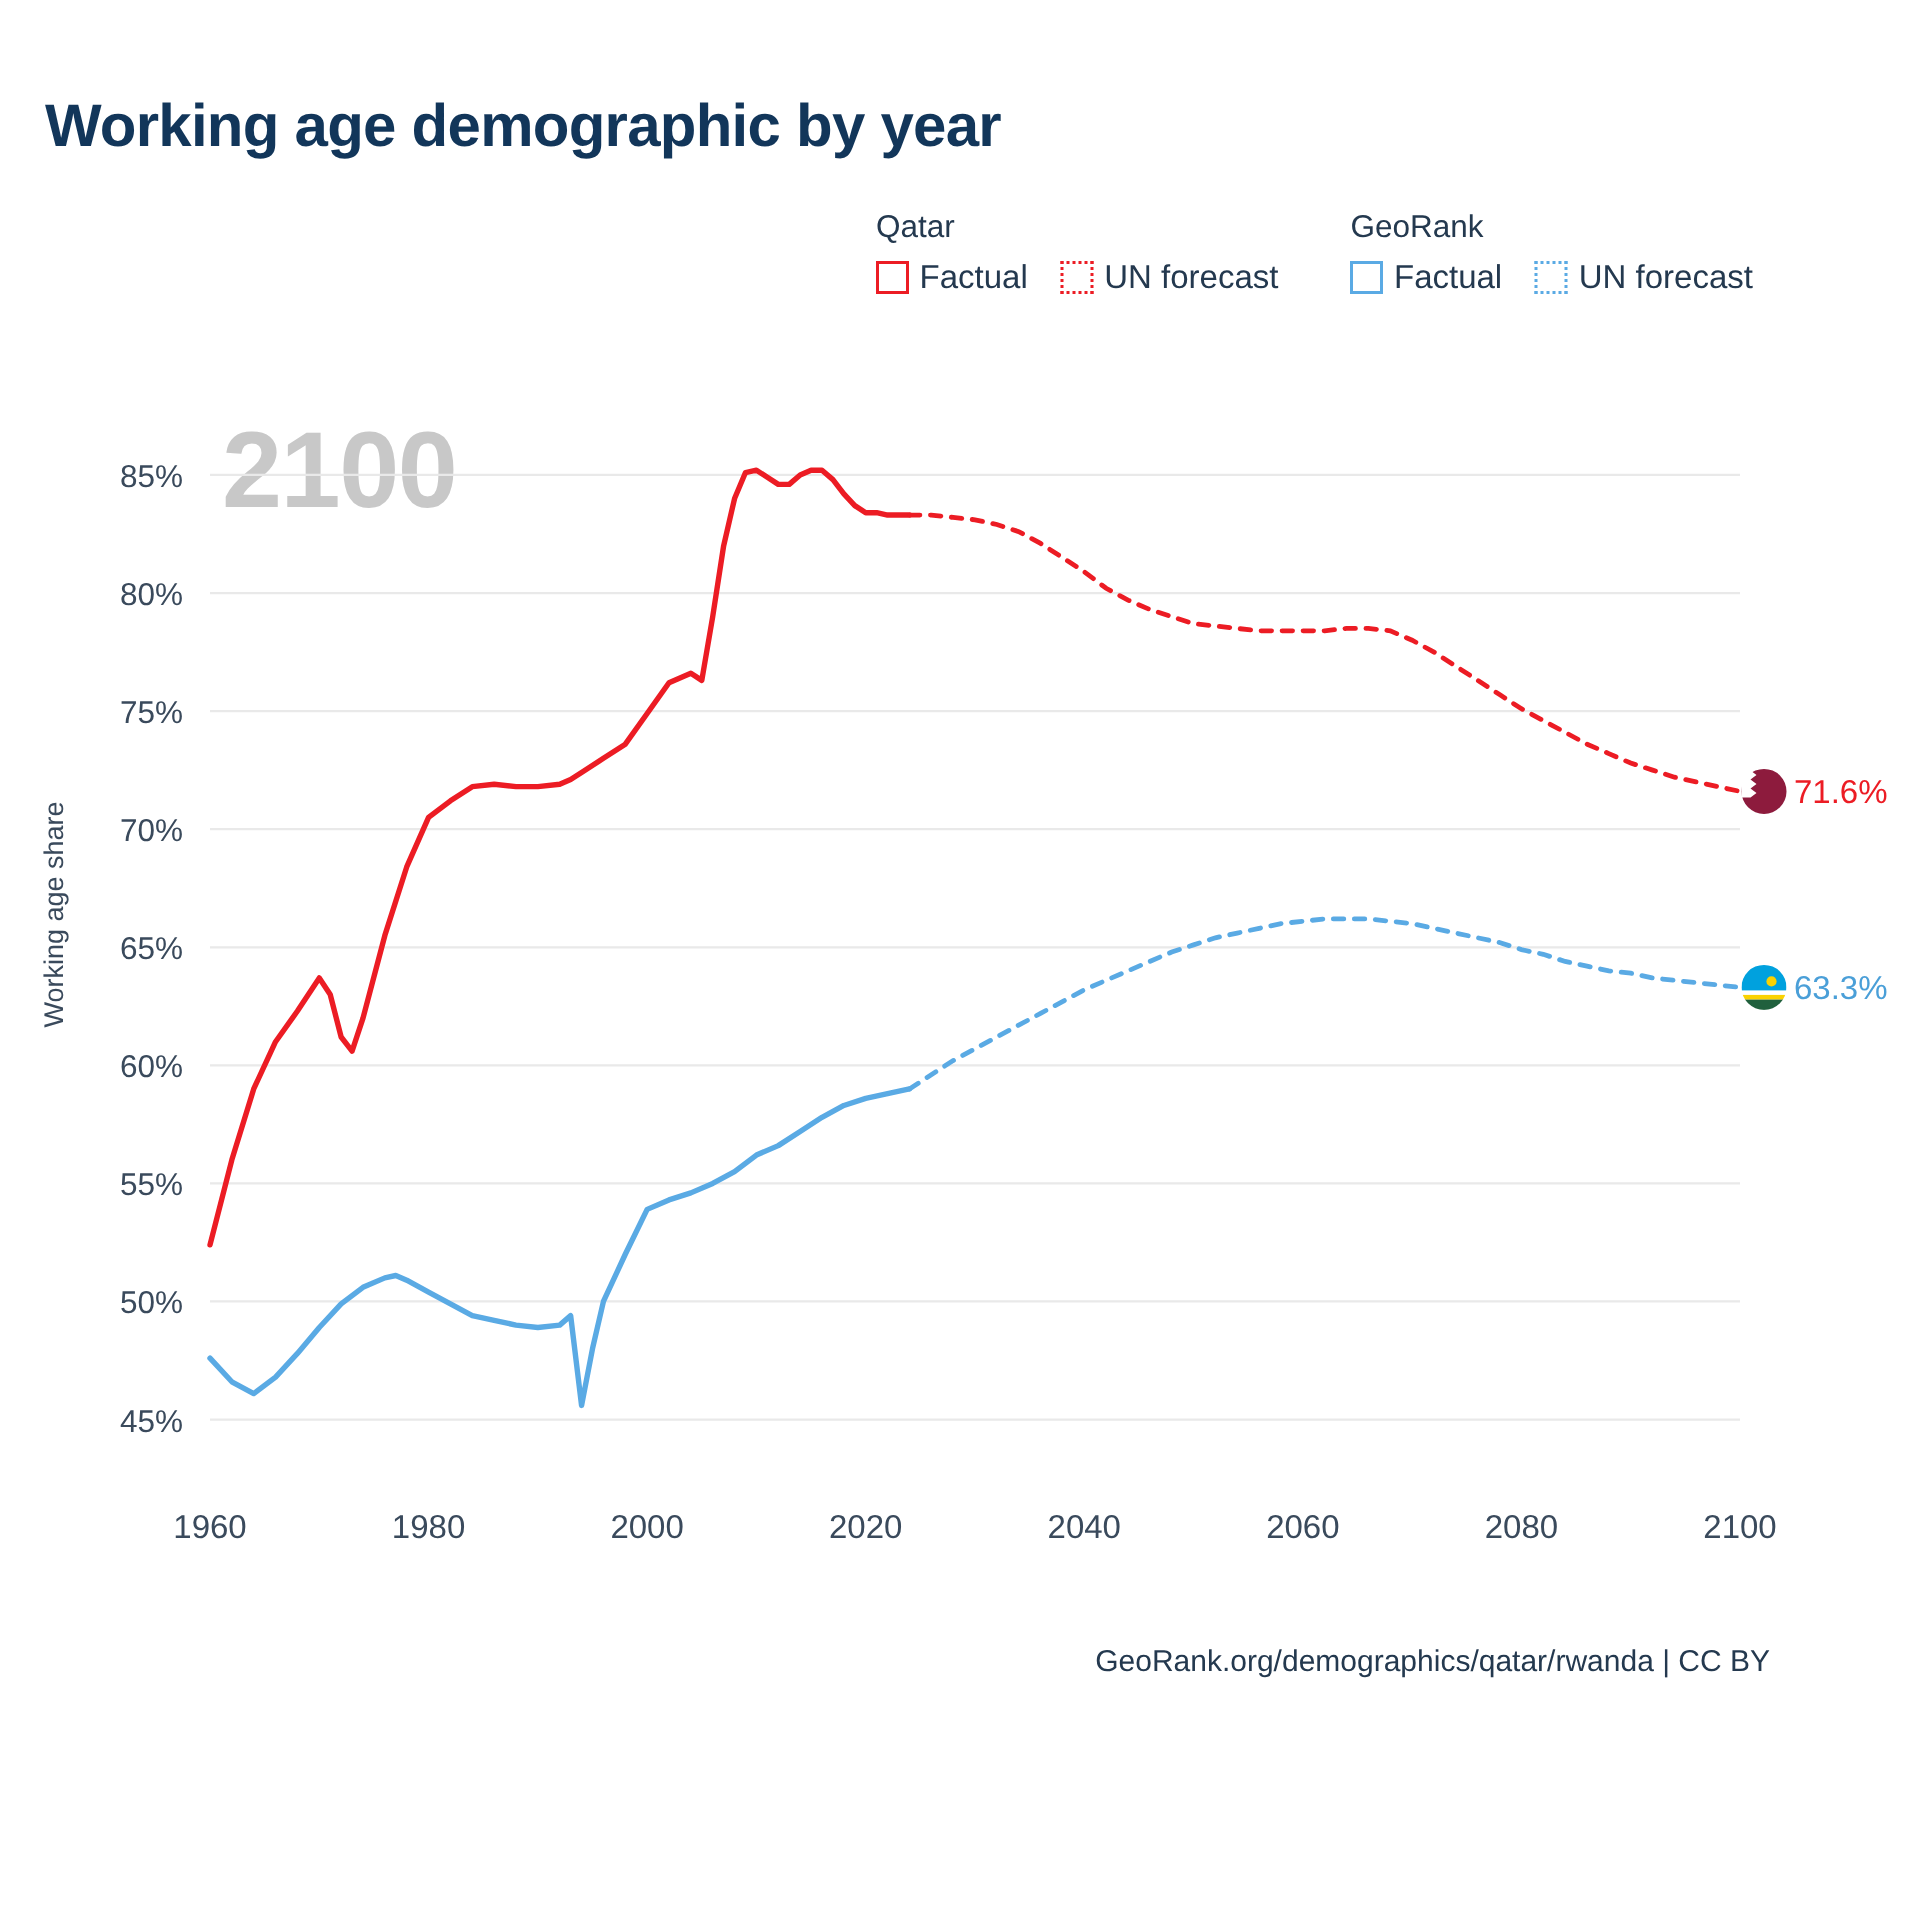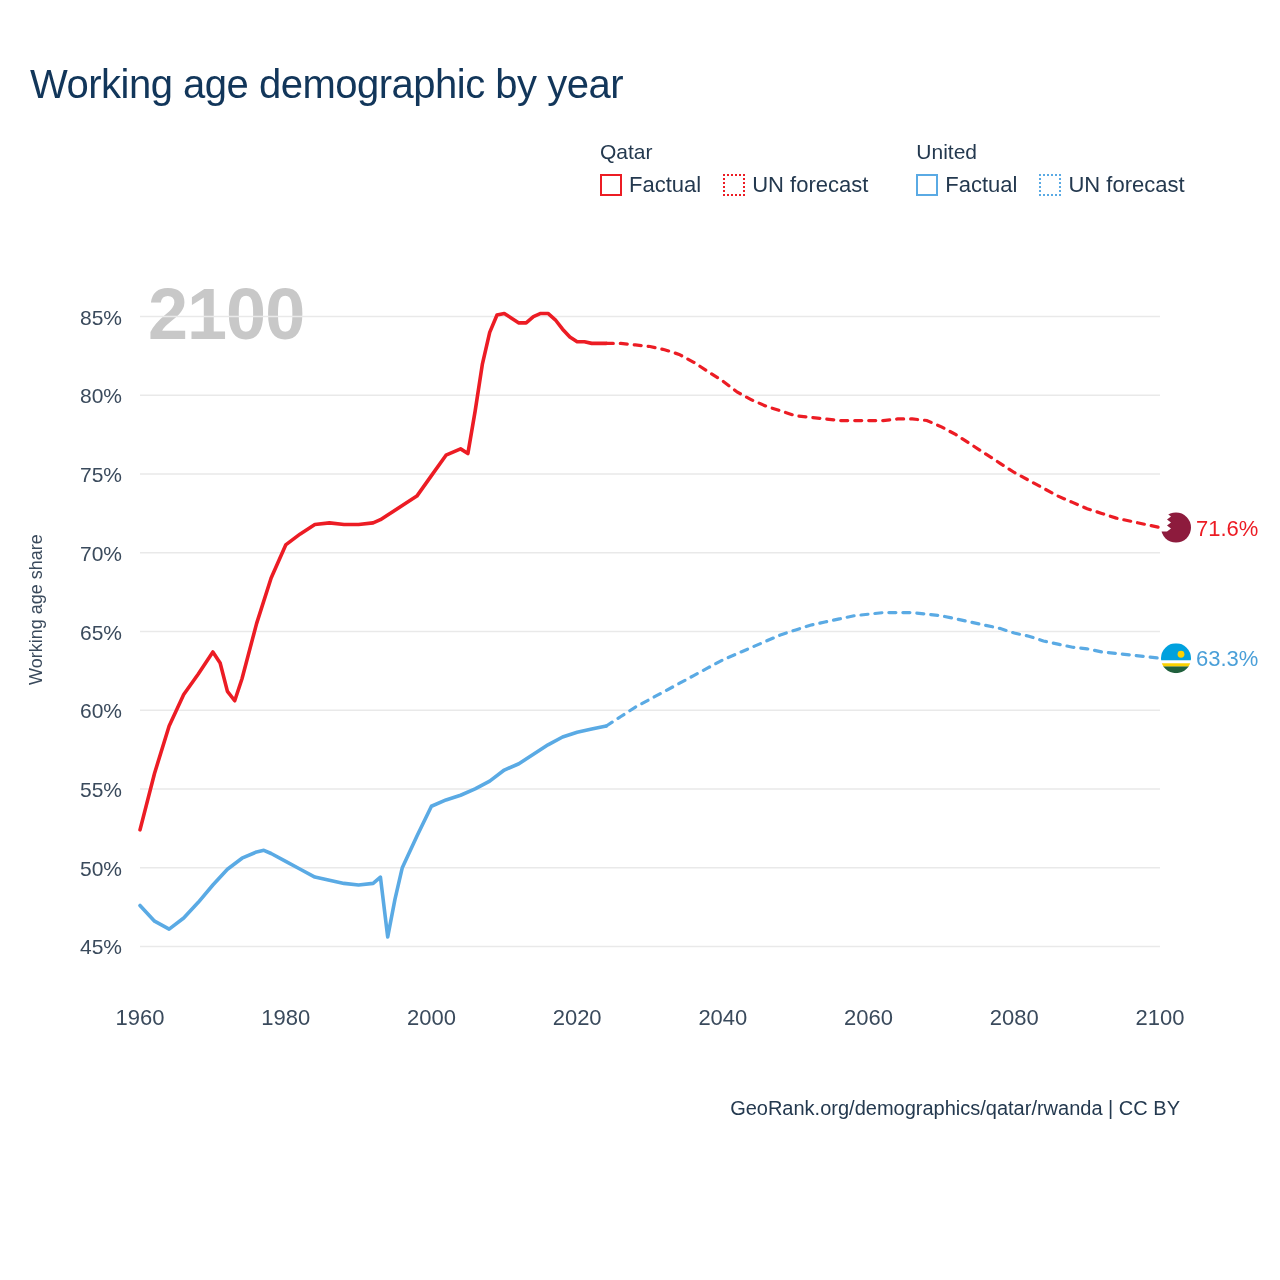--- a/index.html
+++ b/index.html
@@ -18,28 +18,28 @@
   .page {
     position: relative;
     width: 1280px;
     height: 1280px;
   }
   .title {
     position: absolute;
     left: 30px;
     top: 62px;
     font-size: 40px;
-    font-weight: normal;
+    font-weight: bold;
     color: #12365a;
     letter-spacing: -0.5px;
   }
   
   .legend {
     position: absolute;
-    left: 600px;
+    left: 584px;
     top: 140px;
     display: flex;
     gap: 48px;
     align-items: center;
   }
   .legend-group {
     display: flex;
     flex-direction: column;
   }
   .legend-group-title {
@@ -143,21 +143,21 @@
           <span class="legend-swatch sw-solid-red"></span>
           <span class="legend-label">Factual</span>
         </div>
         <div class="legend-entry">
           <span class="legend-swatch sw-dash-red"></span>
           <span class="legend-label">UN forecast</span>
         </div>
       </div>
     </div>
     <div class="legend-group">
-      <div class="legend-group-title">United</div>
+      <div class="legend-group-title">GeoRank</div>
       <div class="legend-entries">
         <div class="legend-entry">
           <span class="legend-swatch sw-solid-blue"></span>
           <span class="legend-label">Factual</span>
         </div>
         <div class="legend-entry">
           <span class="legend-swatch sw-dash-blue"></span>
           <span class="legend-label">UN forecast</span>
         </div>
       </div>

